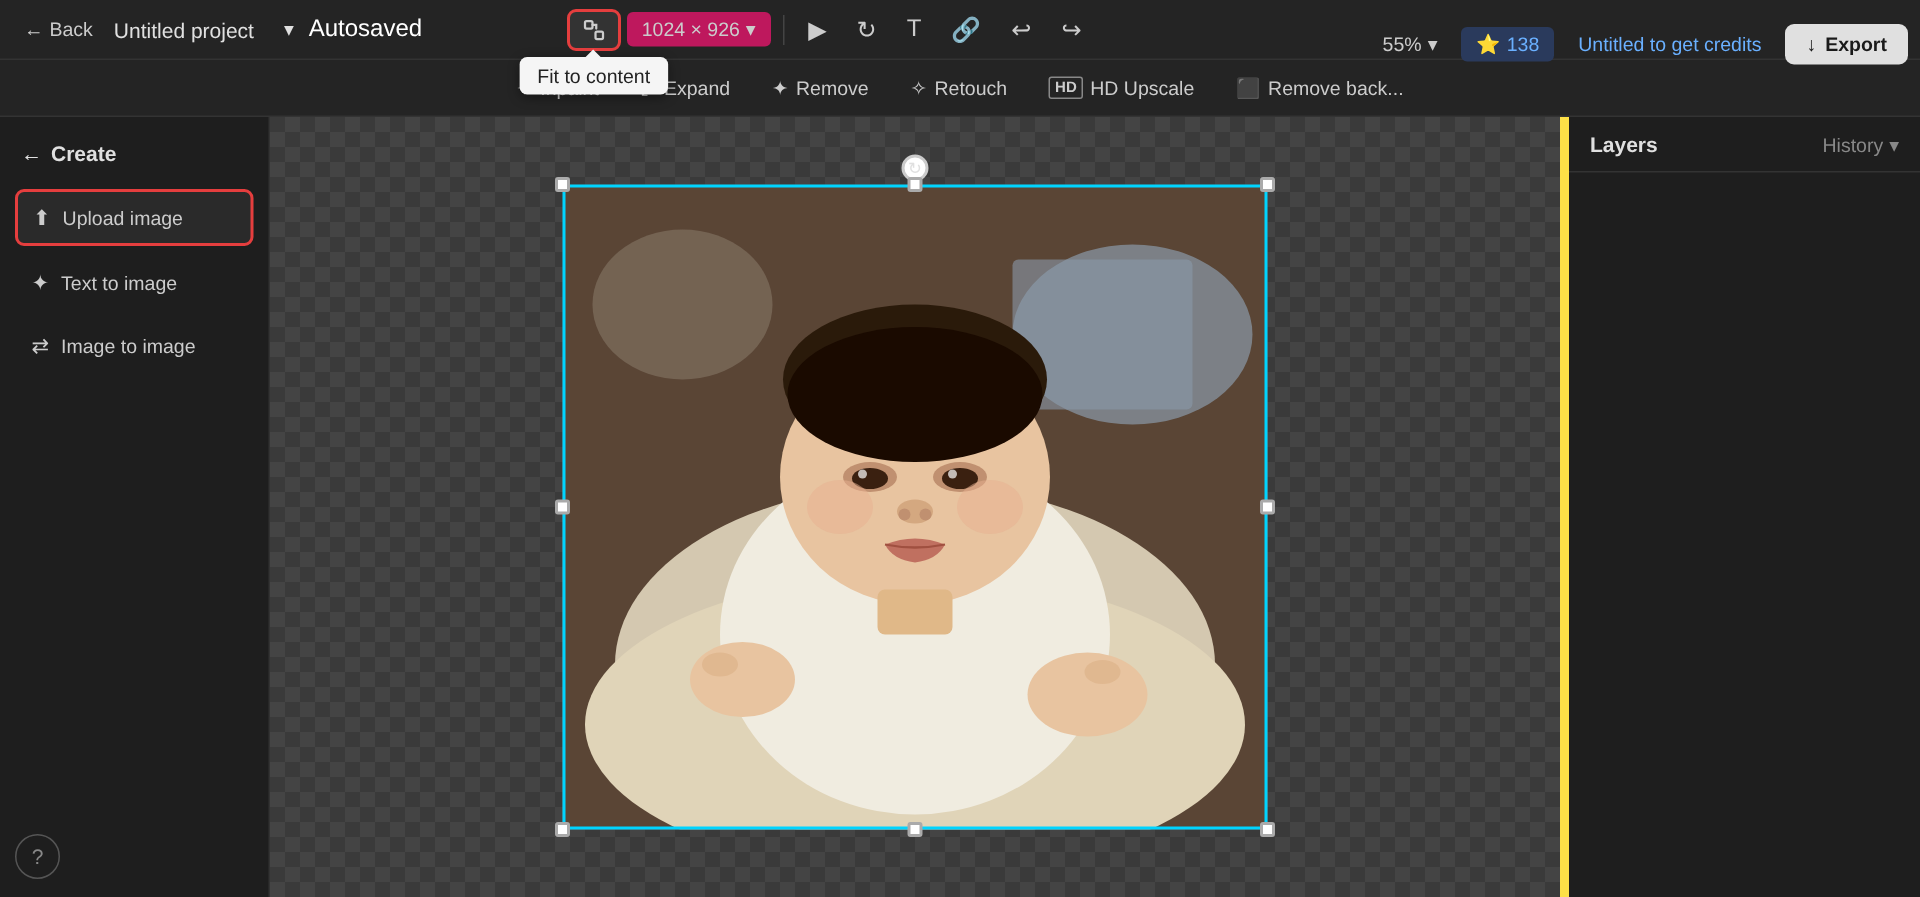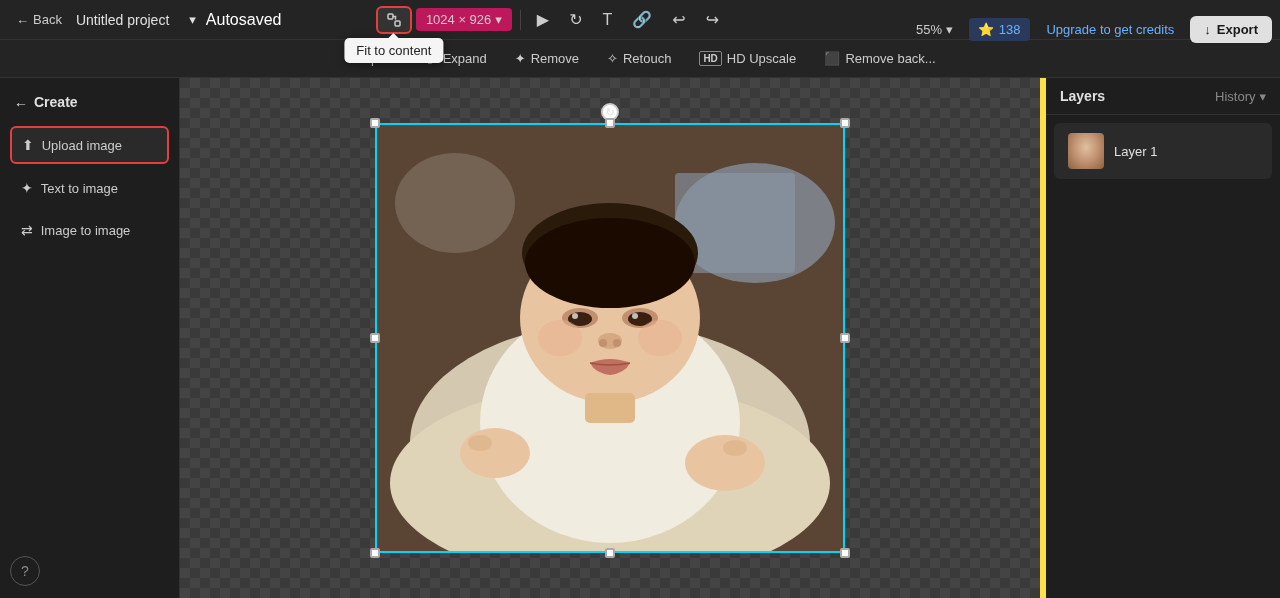--- a/index.html
+++ b/index.html
@@ -459,21 +459,21 @@
 
   <div class="topbar-right">
     <button class="zoom-btn">
       <span>55%</span>
       <span>▾</span>
     </button>
     <div class="credits-badge">
       <span>⭐</span>
       <span>138</span>
     </div>
-    <button class="upgrade-btn">Upgrade to get credits</button>
+    <button class="upgrade-btn">Untitled to get credits</button>
     <button class="export-btn">
       <span>↓</span>
       <span>Export</span>
     </button>
   </div>
 </div>
 
 <div class="toolbar">
   <button class="toolbar-btn">
     <span>✦</span>
@@ -610,21 +610,15 @@
 
   <div class="right-panel">
     <div class="right-panel-header">
       <span class="layers-tab">Layers</span>
       <div class="history-tab">
         <span>History</span>
         <span>▾</span>
       </div>
     </div>
 
-    <div class="layer-item">
-      <div class="layer-thumb">
-        <div class="layer-thumb-inner"></div>
-      </div>
-      <span class="layer-name">Layer 1</span>
-    </div>
   </div>
 
 </div>
 
 </body></html>

